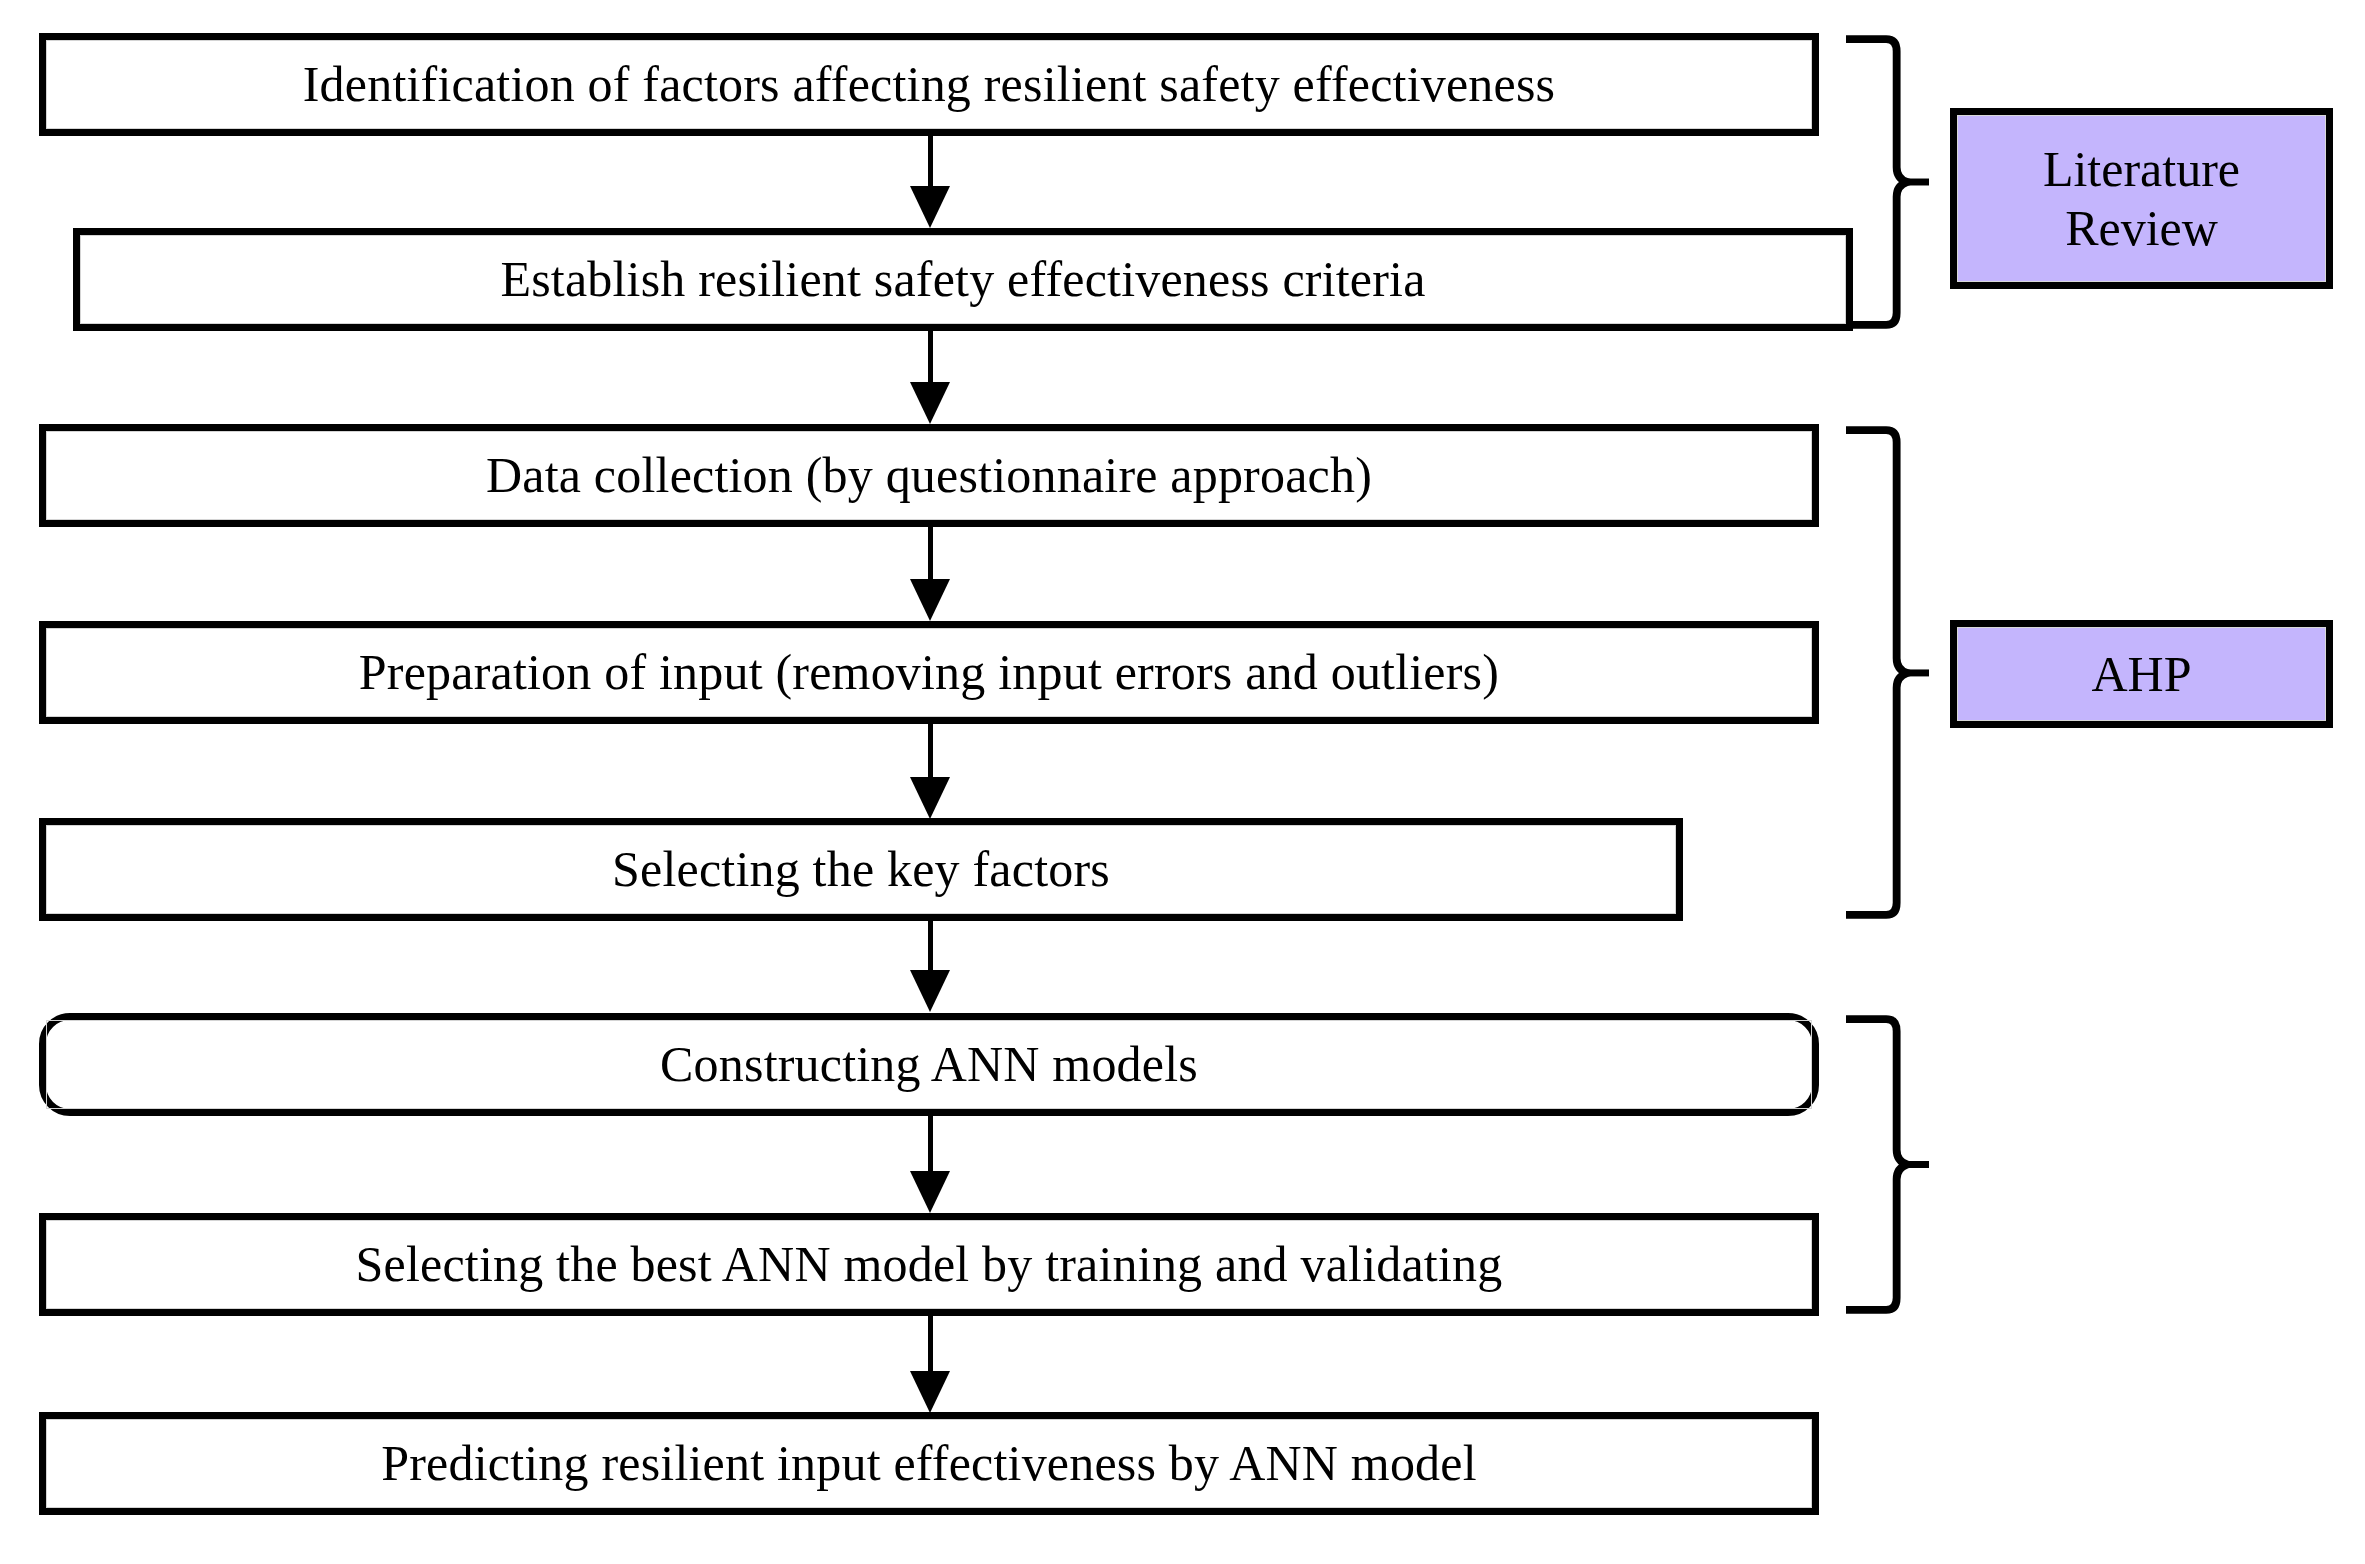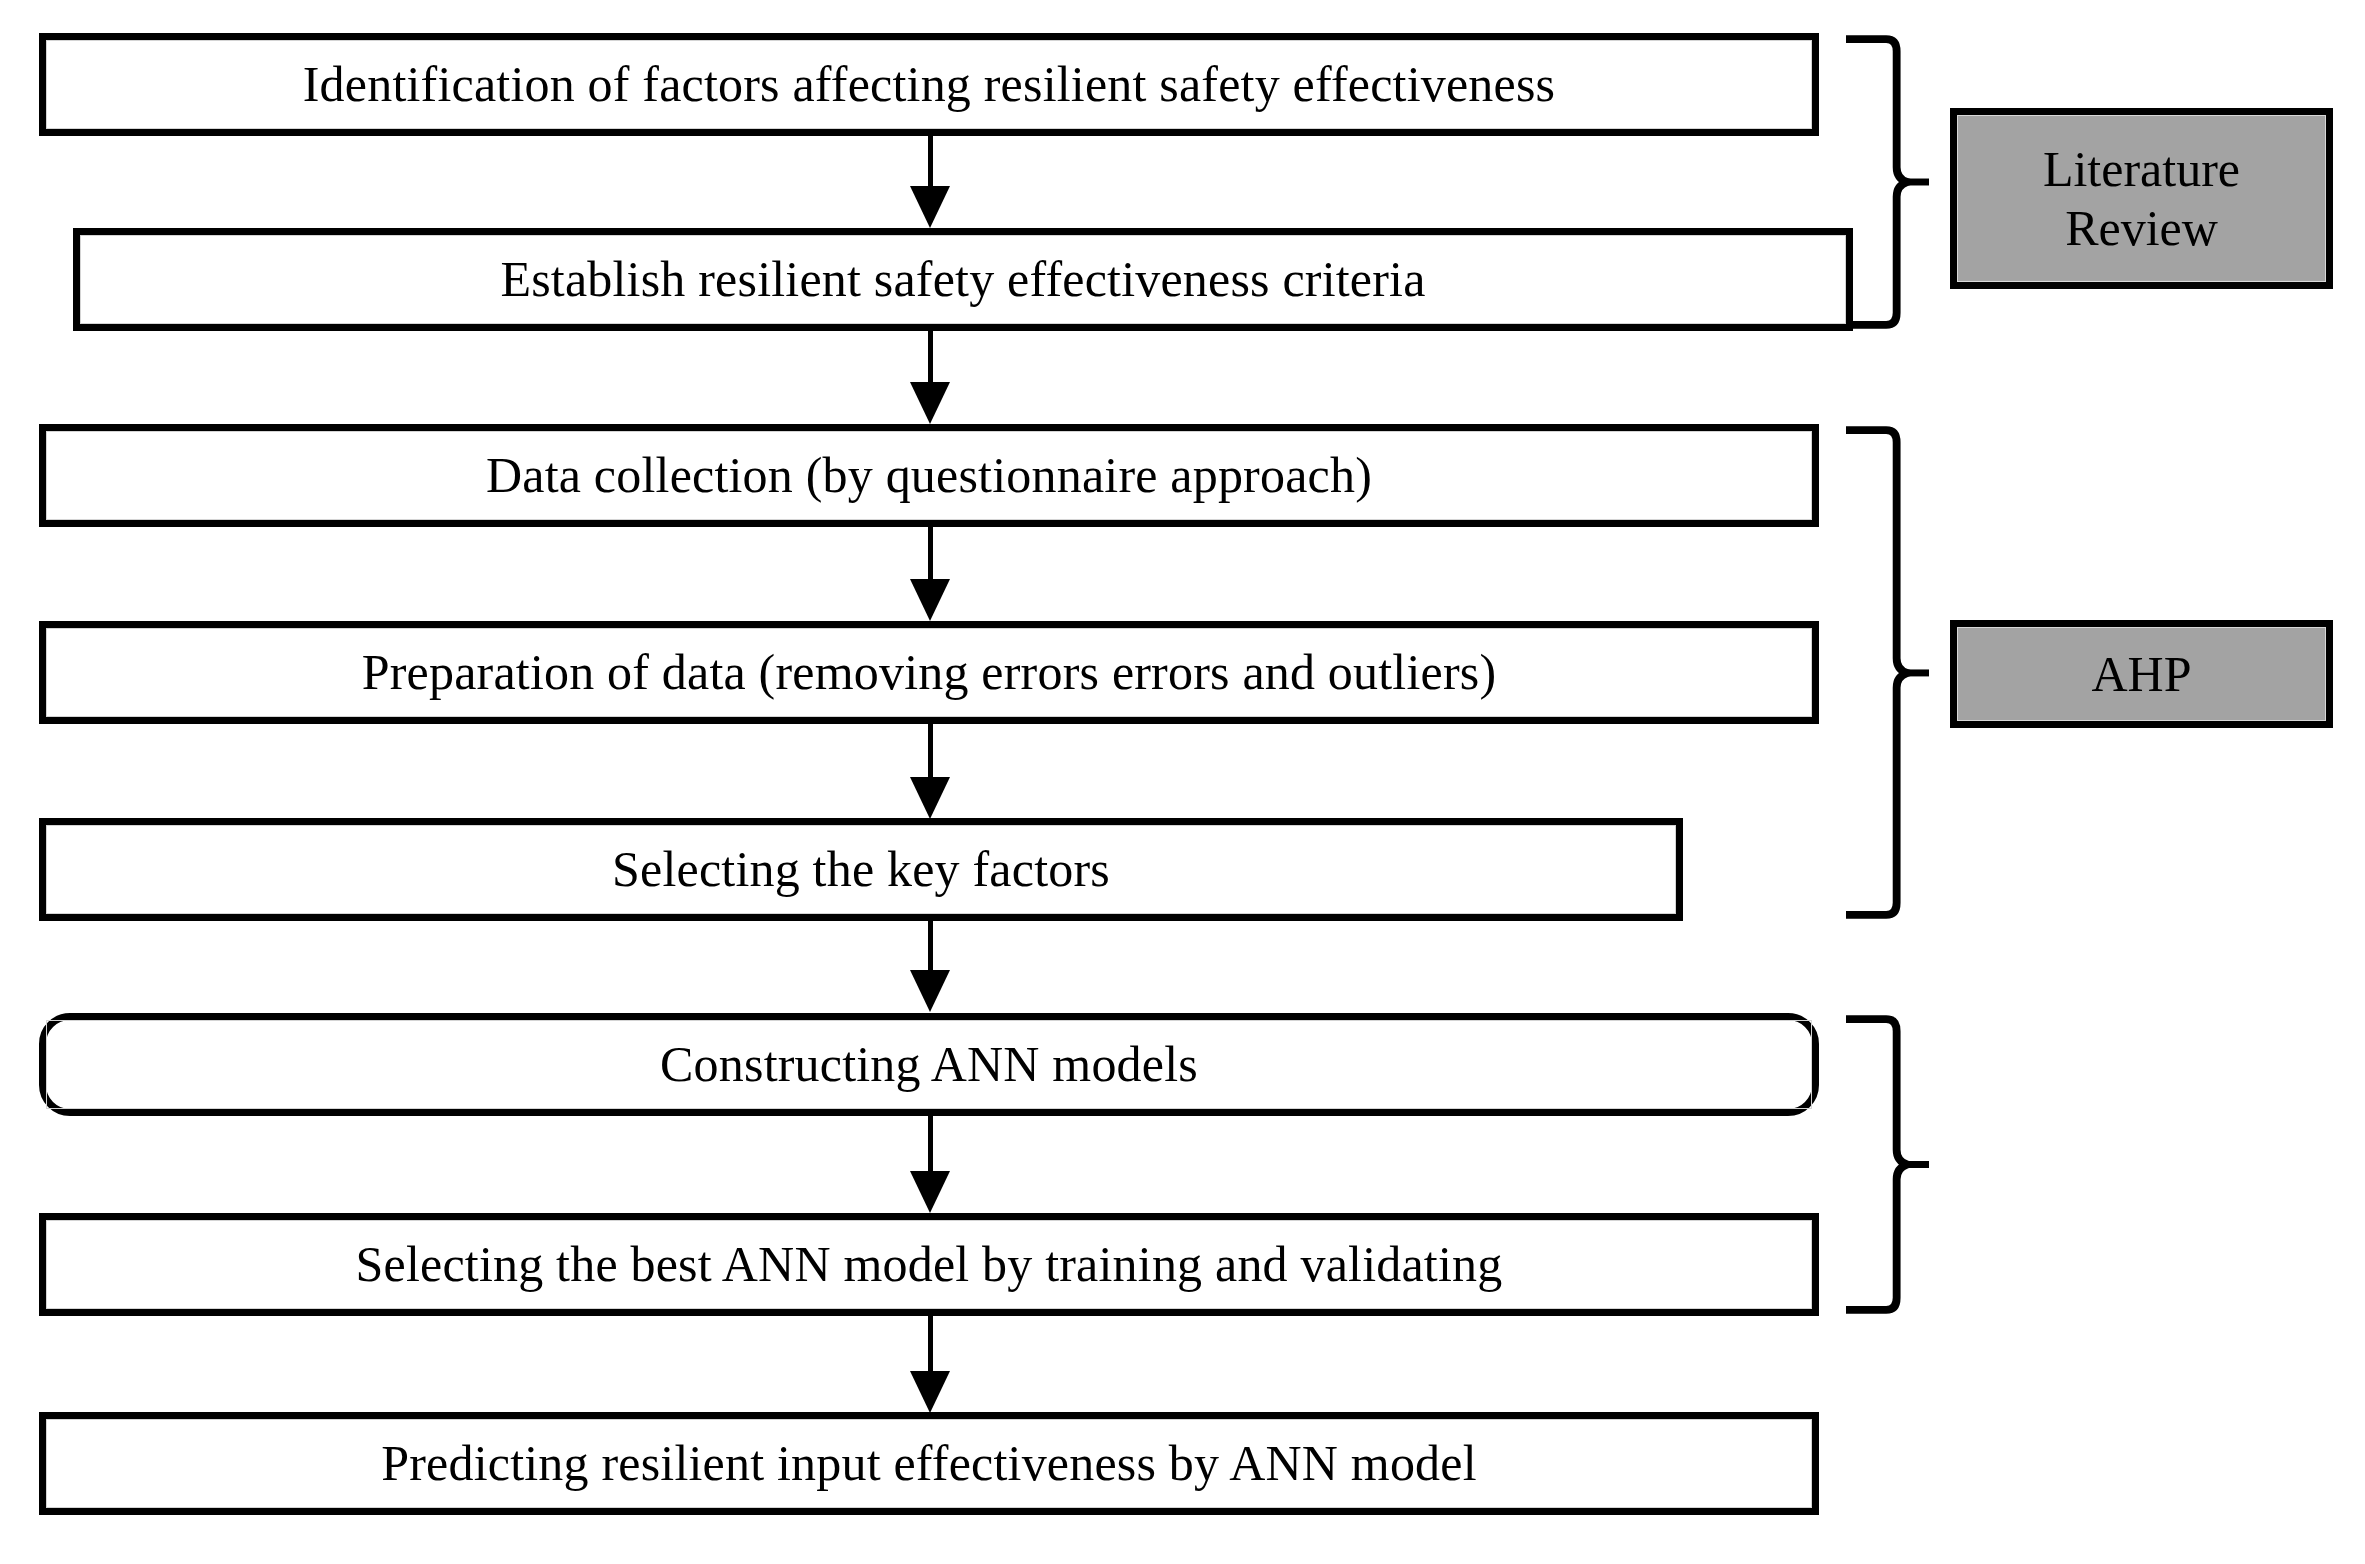--- a/index.html
+++ b/index.html
@@ -39,21 +39,21 @@
     line-height: 1.05;
     color: #000000;
     white-space: nowrap;
     letter-spacing: 0.2px;
   }
 
   
   .stage-box {
     position: absolute;
     box-sizing: border-box;
-    background: #a3a3a3;
+    background: #c4b5fd;
     border: 7.8px solid #000000;
     display: flex;
     align-items: center;
     justify-content: center;
     text-align: center;
   }
   .stage-box .inner-rule {
     position: absolute;
     left: 0; right: 0; top: 0; bottom: 0;
     border: 1.7px solid #d8d8d8;
@@ -111,21 +111,21 @@
     <span class="proc-label">Establish resilient safety effectiveness criteria</span>
   </div>
 
   <div class="proc-box" style="left:39px; top:424px; width:1780px; height:103px;">
     <span class="inner-rule"></span>
     <span class="proc-label">Data collection (by questionnaire approach)</span>
   </div>
 
   <div class="proc-box" style="left:39px; top:621px; width:1780px; height:103px;">
     <span class="inner-rule"></span>
-    <span class="proc-label">Preparation of data (removing errors errors and outliers)</span>
+    <span class="proc-label">Preparation of input (removing input errors and outliers)</span>
   </div>
 
   <div class="proc-box" style="left:39px; top:818px; width:1644px; height:103px;">
     <span class="inner-rule"></span>
     <span class="proc-label">Selecting the key factors</span>
   </div>
 
   <div class="proc-box" style="left:39px; top:1013px; width:1780px; height:103px;border-radius:31px;">
     <span class="inner-rule"></span>
     <span class="proc-label">Constructing ANN models</span>

